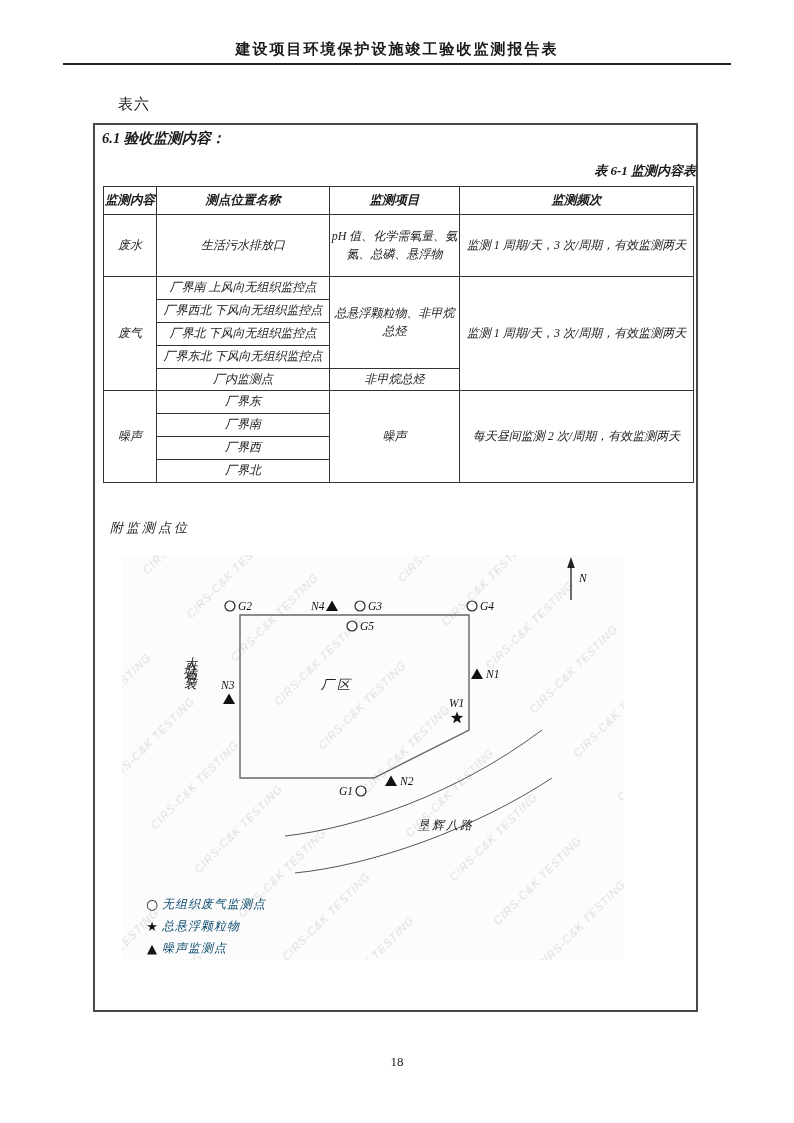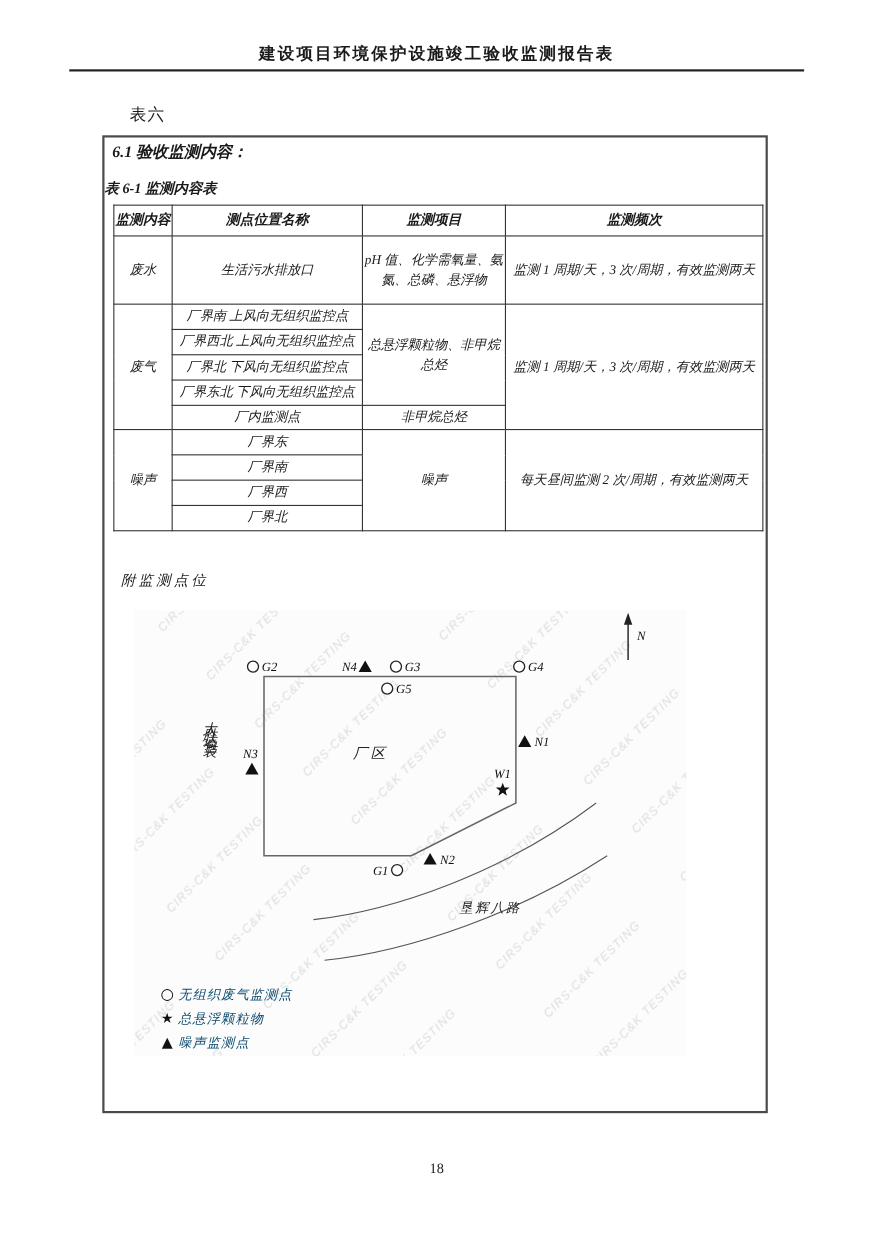--- a/index.html
+++ b/index.html
@@ -11,21 +11,21 @@
     font-size:15px; font-weight:bold; letter-spacing:2px; }
   .header-rule { position:absolute; top:63px; left:63px; width:668px; height:0;
     border-top:2px solid #222; }
 
   .table-label { position:absolute; top:95px; left:118px; font-size:15px; letter-spacing:1px; }
 
   .content-box { position:absolute; top:123px; left:93px; width:605px; height:889px;
     border:2px solid #4a4a4a; background:#fff;font-style:italic; }
 
   .section-title { position:absolute; top:4px; left:7px; font-size:14.5px; font-weight:bold; }
-  .table-caption { position:absolute; top:37px; left:0; width:100%; text-align:left;
+  .table-caption { position:absolute; top:37px; left:0; width:100%; text-align:right;
     font-size:13px; font-weight:bold; }
 
   table.mon { position:absolute; top:61px; left:8px; width:590px; border-collapse:collapse;
     table-layout:fixed; }
   table.mon th, table.mon td { border:1px solid #333; text-align:center; vertical-align:middle;
     font-size:12px; line-height:1.45; padding:0 1px; overflow:hidden; }
   table.mon th { font-weight:bold; font-size:12.5px; height:28px; }
   tr.row-ww td { height:62px; }
   tr.row-sub td { height:23px;text-align:center; }
   tr.row-fac td { height:22px; }
@@ -88,21 +88,21 @@
         <td>pH 值、化学需氧量、氨氮、总磷、悬浮物</td>
         <td>监测 1 周期/天，3 次/周期，有效监测两天</td>
       </tr>
       <tr class="row-sub">
         <td rowspan="5">废气</td>
         <td>厂界南 上风向无组织监控点</td>
         <td rowspan="4">总悬浮颗粒物、非甲烷总烃</td>
         <td rowspan="5">监测 1 周期/天，3 次/周期，有效监测两天</td>
       </tr>
       <tr class="row-sub">
-        <td>厂界西北 上风向无组织监控点</td>
+        <td>厂界西北 下风向无组织监控点</td>
       </tr>
       <tr class="row-sub">
         <td>厂界北 下风向无组织监控点</td>
       </tr>
       <tr class="row-sub">
         <td>厂界东北 下风向无组织监控点</td>
       </tr>
       <tr class="row-fac">
         <td>厂内监测点</td>
         <td>非甲烷总烃</td>

